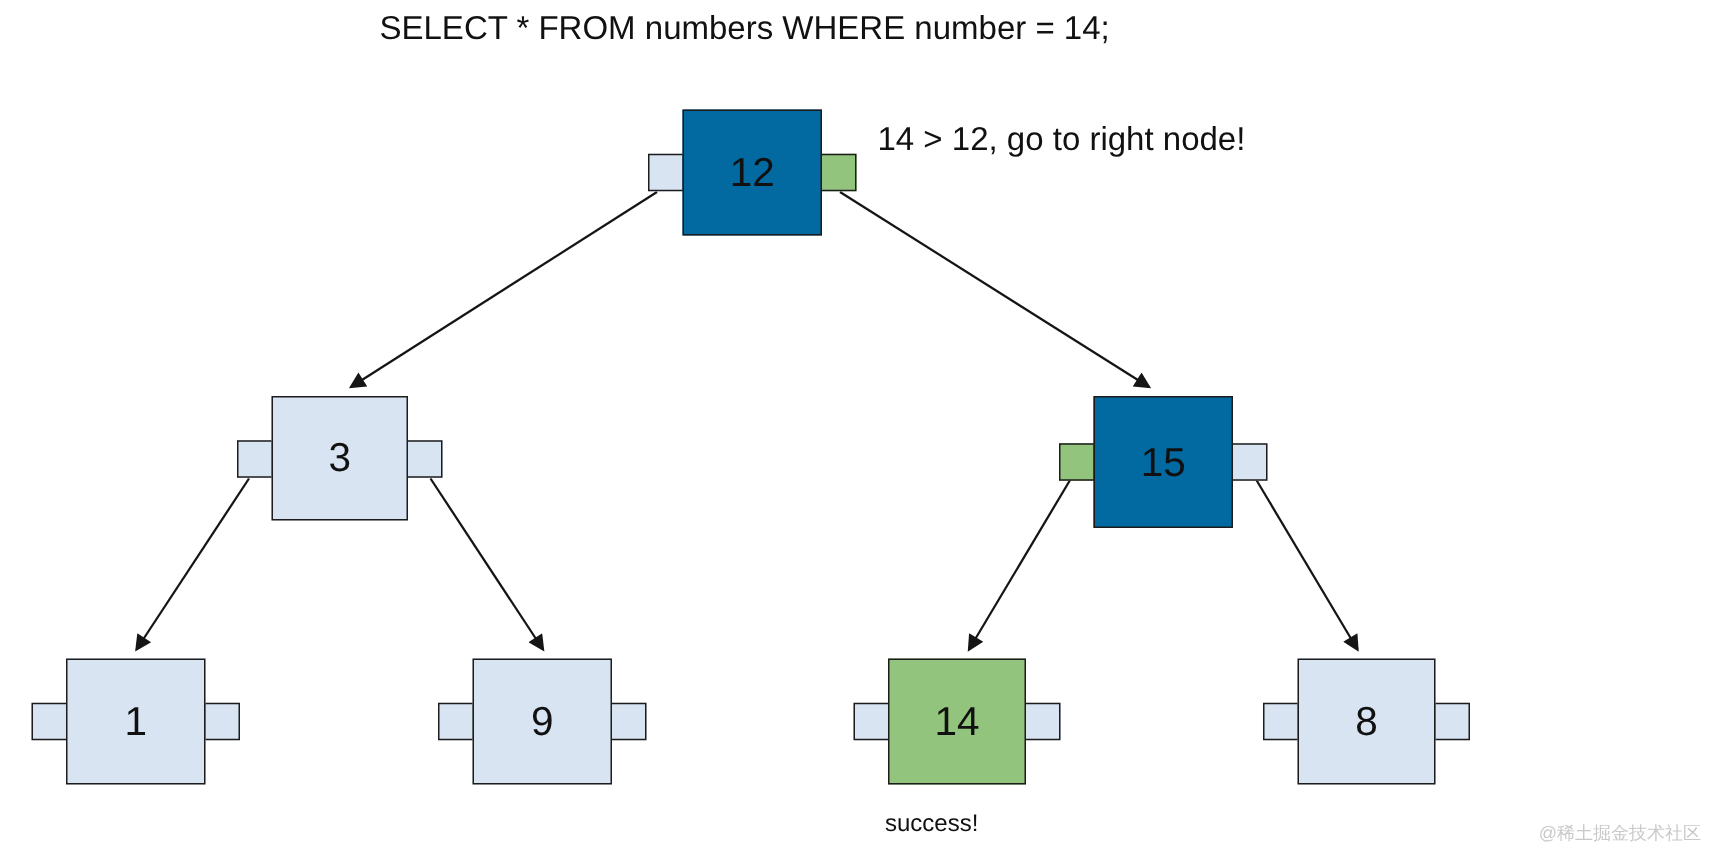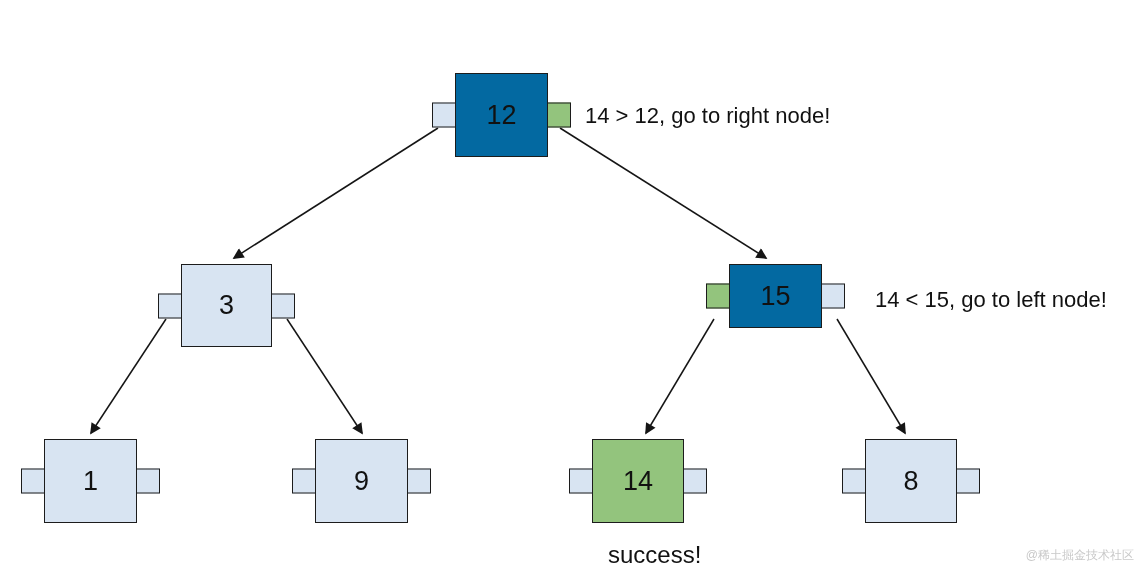--- a/index.html
+++ b/index.html
@@ -45,32 +45,32 @@
   }
   .node .port.left  { left: -23px; }
   .node .port.right { right: -23px; }
 
   .fill-blue   { background: #d8e4f2; }
   .fill-yellow { background: #0369a1; }
   .fill-green  { background: #93c47d; }
 
   .n12 { left: 455px; top: 73px;  width: 93px; height: 84px; }
   .n3  { left: 181px; top: 264px; width: 91px; height: 83px; }
-  .n15 { left: 729px; top: 264px; width: 93px; height: 64px; padding-left: 48px; }
+  .n15 { left: 729px; top: 264px; width: 93px; height: 88px; padding-left: 48px; }
   .n1  { left: 44px;  top: 439px; width: 93px; height: 84px; }
   .n9  { left: 315px; top: 439px; width: 93px; height: 84px; }
   .n14 { left: 592px; top: 439px; width: 92px; height: 84px; }
   .n16 { left: 865px; top: 439px; width: 92px; height: 84px; }
 
   
   .text { position: absolute; color: #111111; white-space: nowrap; }
   .query-title   { left: 253px; top: 6px;   font-size: 22px; }
-  .ann-root      { left: 585px; top: 103px;  font-size: 22px; }
+  .ann-root      { left: 585px; top: 80px;  font-size: 22px; }
   .ann-level2    { left: 875px; top: 287px; font-size: 22px; }
-  .result-label  { left: 608px; top: 541px; font-size: 24px; }
+  .result-label  { left: 590px; top: 541px; font-size: 16px; }
   .watermark     { right: 8px;  top: 547px; font-size: 12px; color: #c9c9c9; }
 </style>
 </head>
 <body>
 
 <div class="canvas">
 
   <svg class="edges-layer" viewBox="0 0 1142 574">
     <defs>
       <marker id="arrow" viewBox="0 0 10 10" refX="8.5" refY="5" markerWidth="13" markerHeight="11" markerUnits="userSpaceOnUse" orient="auto">
@@ -78,22 +78,22 @@
       </marker>
     </defs>
     <line x1="438" y1="128" x2="234" y2="258" stroke="#151515" stroke-width="1.5" marker-end="url(#arrow)"></line>
     <line x1="560" y1="128" x2="766" y2="258" stroke="#151515" stroke-width="1.5" marker-end="url(#arrow)"></line>
     <line x1="166" y1="319" x2="91" y2="433" stroke="#151515" stroke-width="1.5" marker-end="url(#arrow)"></line>
     <line x1="287" y1="319" x2="362" y2="433" stroke="#151515" stroke-width="1.5" marker-end="url(#arrow)"></line>
     <line x1="714" y1="319" x2="646" y2="433" stroke="#151515" stroke-width="1.5" marker-end="url(#arrow)"></line>
     <line x1="837" y1="319" x2="905" y2="433" stroke="#151515" stroke-width="1.5" marker-end="url(#arrow)"></line>
   </svg>
 
+  <div class="text query-title">SELECT * FROM numbers WHERE number = 14;</div>
   <div class="text ann-root">14 &gt; 12, go to right node!</div>
-  <div class="text ann-level2">14 &lt; 15, go to left node!</div>
   <div class="text result-label">success!</div>
   <div class="text watermark">@稀土掘金技术社区</div>
 
   <div class="node n12">
     <span class="port left fill-blue"></span>
     <span class="port right fill-green"></span>
     <div class="box fill-yellow">
       <span>12</span>
     </div>
   </div>

